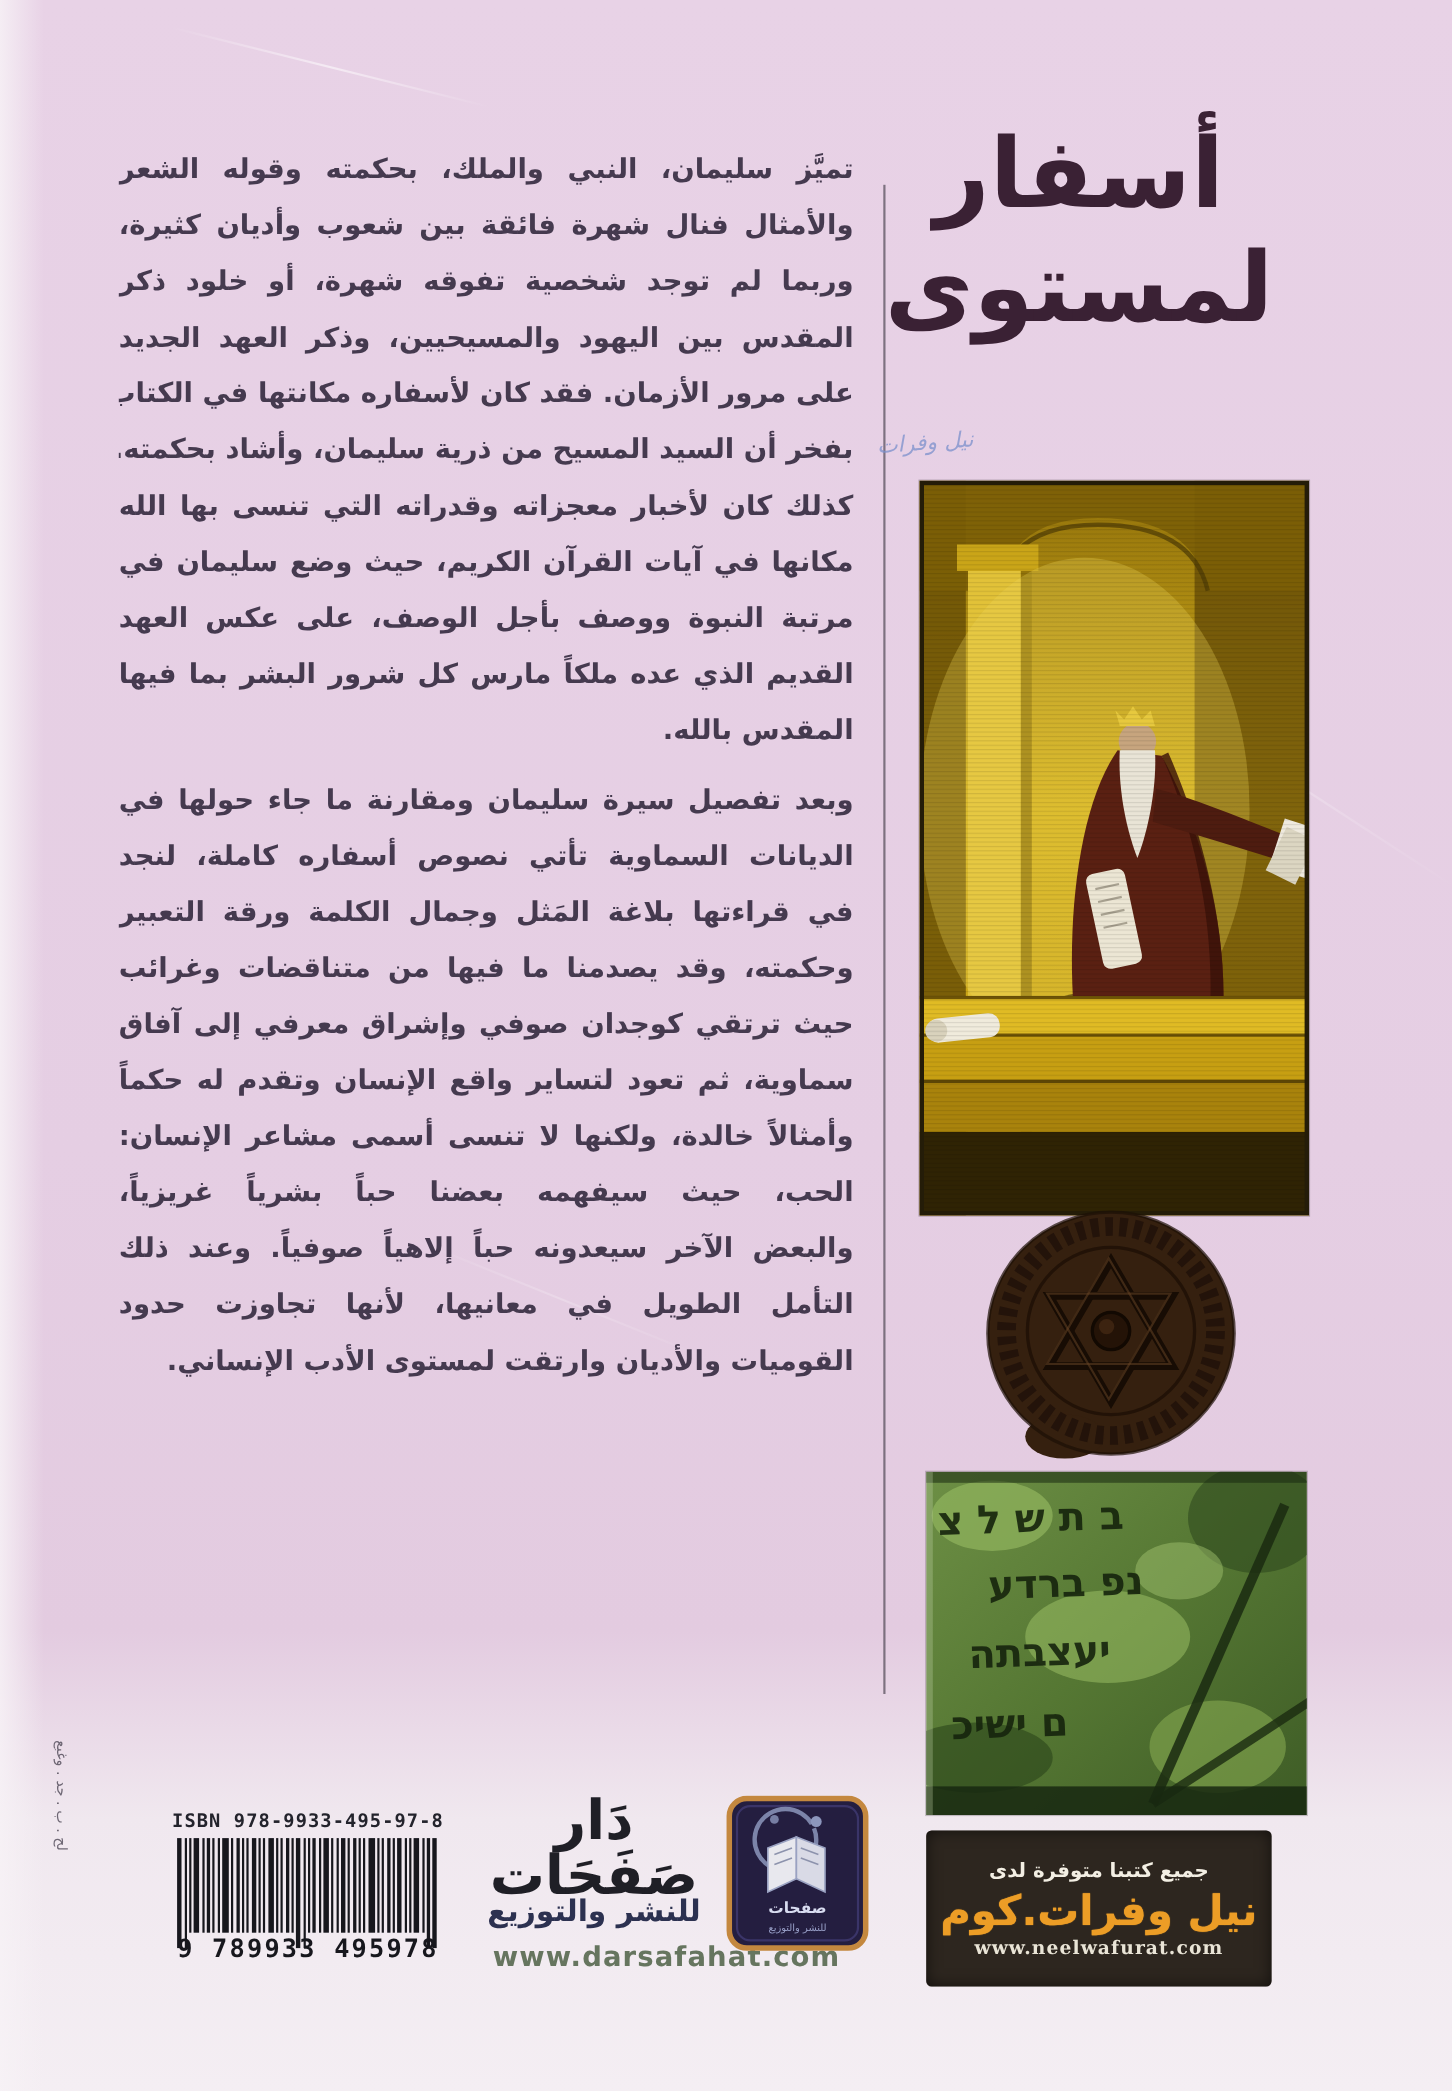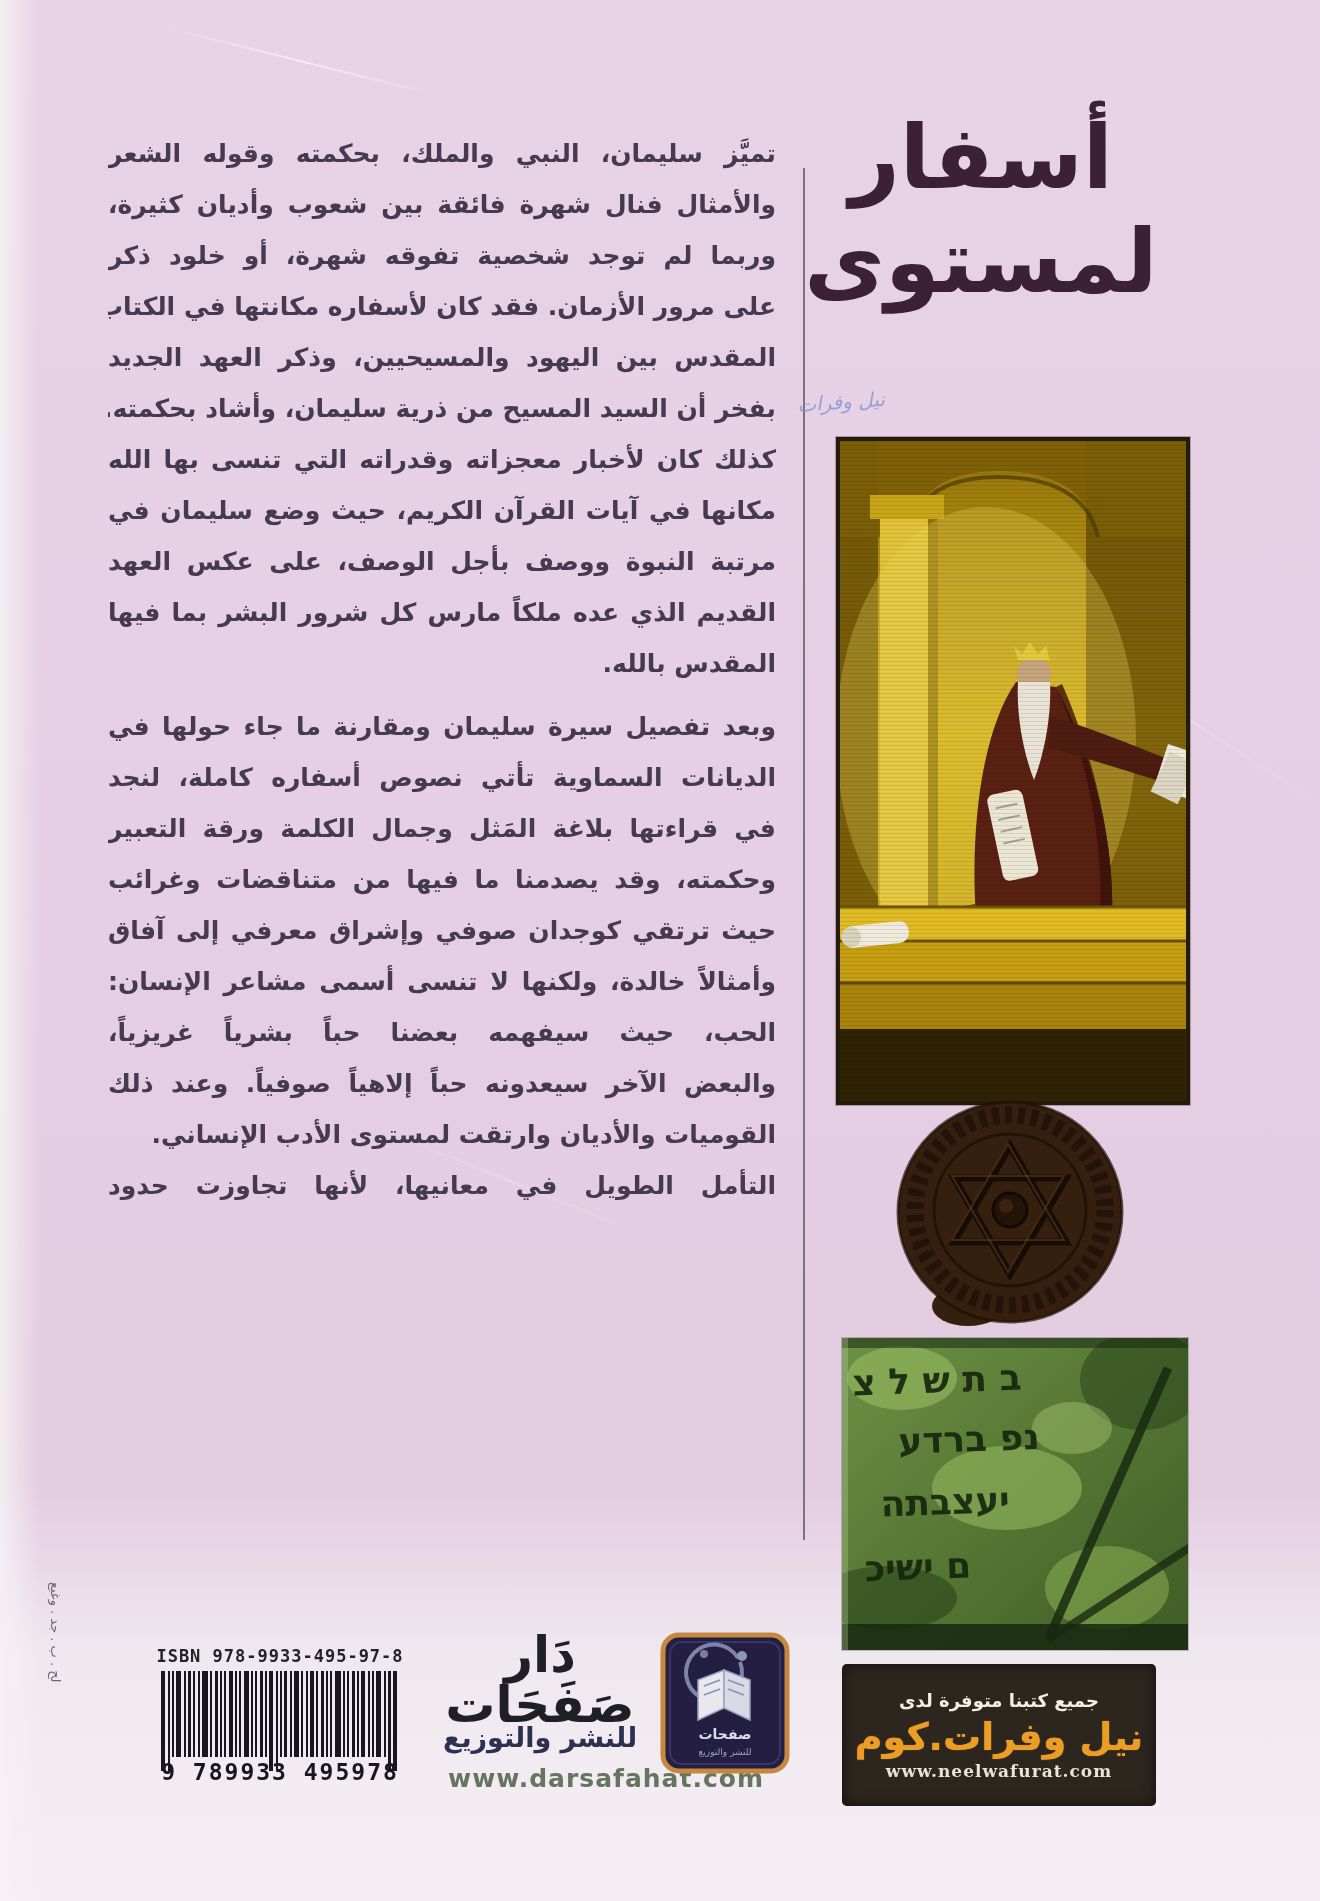--- a/index.html
+++ b/index.html
@@ -79,40 +79,41 @@
     <div>أسفار</div>
     <div>لمستوى</div>
   </div>
   <div class="stamp">نيل وفرات</div>
 
   <div class="body-text" id="bodyText">
       <div class="para">
         <div class="line">تميَّز سليمان، النبي والملك، بحكمته وقوله الشعر</div>
         <div class="line">والأمثال فنال شهرة فائقة بين شعوب وأديان كثيرة،</div>
         <div class="line">وربما لم توجد شخصية تفوقه شهرة، أو خلود ذكر</div>
+        <div class="line">المقدس بين اليهود والمسيحيين، وذكر العهد الجديد</div>
         <div class="line">على مرور الأزمان. فقد كان لأسفاره مكانتها في الكتاب</div>
-        <div class="line">المقدس بين اليهود والمسيحيين، وذكر العهد الجديد</div>
         <div class="line">بفخر أن السيد المسيح من ذرية سليمان، وأشاد بحكمته.</div>
         <div class="line">كذلك كان لأخبار معجزاته وقدراته التي تنسى بها الله</div>
         <div class="line">مكانها في آيات القرآن الكريم، حيث وضع سليمان في</div>
         <div class="line">مرتبة النبوة ووصف بأجل الوصف، على عكس العهد</div>
         <div class="line">القديم الذي عده ملكاً مارس كل شرور البشر بما فيها</div>
         <div class="line last">المقدس بالله.</div>
       </div>
       <div class="para">
         <div class="line">وبعد تفصيل سيرة سليمان ومقارنة ما جاء حولها في</div>
         <div class="line">الديانات السماوية تأتي نصوص أسفاره كاملة، لنجد</div>
         <div class="line">في قراءتها بلاغة المَثل وجمال الكلمة ورقة التعبير</div>
         <div class="line">وحكمته، وقد يصدمنا ما فيها من متناقضات وغرائب</div>
         <div class="line">حيث ترتقي كوجدان صوفي وإشراق معرفي إلى آفاق</div>
+        <div class="line">سماوية، ثم تعود لتساير واقع الإنسان وتقدم له حكماً</div>
         <div class="line">وأمثالاً خالدة، ولكنها لا تنسى أسمى مشاعر الإنسان:</div>
         <div class="line">الحب، حيث سيفهمه بعضنا حباً بشرياً غريزياً،</div>
         <div class="line">والبعض الآخر سيعدونه حباً إلاهياً صوفياً. وعند ذلك</div>
+        <div class="line">التأمل الطويل في معانيها، لأنها تجاوزت حدود</div>
         <div class="line last">القوميات والأديان وارتقت لمستوى الأدب الإنساني.</div>
-        <div class="line">التأمل الطويل في معانيها، لأنها تجاوزت حدود</div>
       </div>
     </div>
 
   <div class="engraving">
     <svg width="354" height="668" viewBox="0 0 354 668" xmlns="http://www.w3.org/2000/svg">
       <defs>
         <linearGradient id="goldV" x1="0" y1="0" x2="0" y2="1">
           <stop offset="0" stop-color="#8f6f0a"></stop>
             <stop offset="0.45" stop-color="#d9b51f"></stop>
             <stop offset="1" stop-color="#c19a10"></stop>

